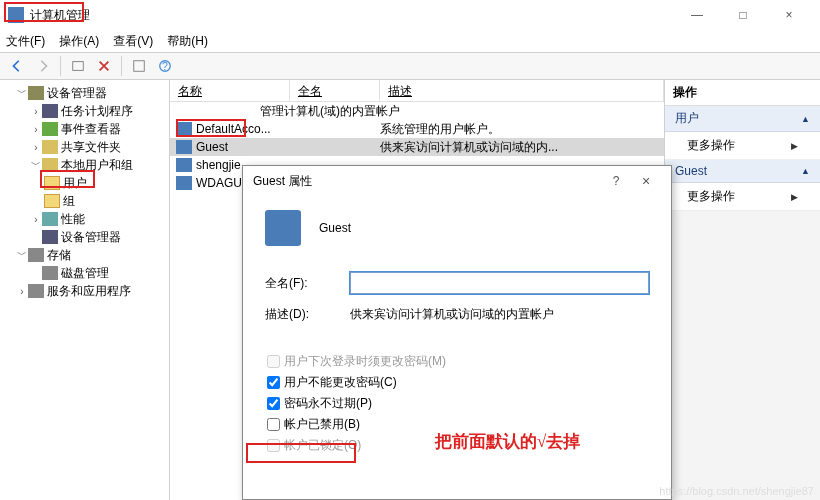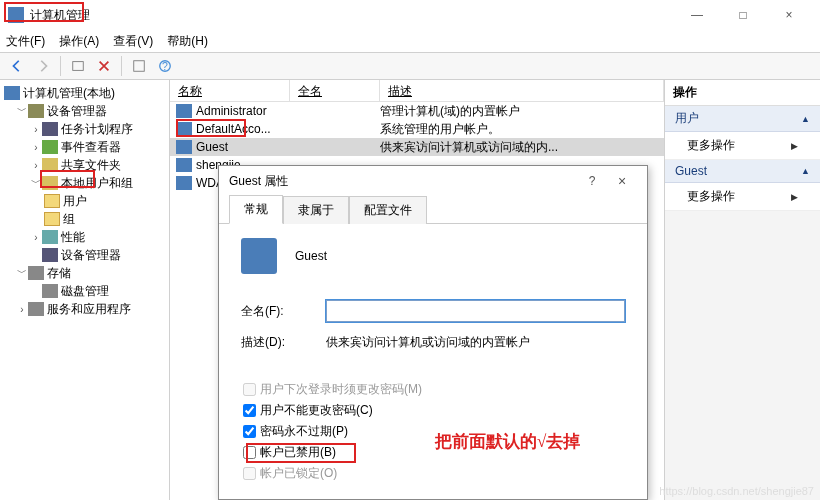--- a/index.html
+++ b/index.html
@@ -39,21 +39,21 @@
 .mid .row{display:flex;height:18px;align-items:center;}
 .mid .row.sel{background:#d8d8d8;}
 .mid .row .uico{width:16px;height:14px;margin:0 4px 0 6px;background:#4a7db8;display:inline-block;}
 .mid .row .c1{width:120px;display:flex;align-items:center;} .mid .row .c2{width:90px;} .mid .row .c3{flex:1;}
 .right{width:155px;background:#f4f4f4;}
 .right .rh{padding:4px 8px;font-weight:bold;border-bottom:1px solid #ddd;background:#fff;}
 .right .rhdr{display:flex;justify-content:space-between;align-items:center;padding:4px 10px;background:#e8eef7;color:#1a3e7a;border-bottom:1px solid #d0d8e8;}
 .right .rhdr .tri{font-size:9px;color:#1a3e7a;}
 .right .ritem{padding:5px 22px;background:#fff;border-bottom:1px solid #eee;display:flex;align-items:center;justify-content:space-between;}
 .right .ritem .chev{font-size:9px;color:#333;}
-.dialog{position:absolute;left:218px;top:165px;width:430px;height:335px;background:#fff;border:1px solid #888;box-shadow:2px 2px 8px rgba(0,0,0,.25);}
+.dialog{position:absolute;left:242px;top:165px;width:430px;height:335px;background:#fff;border:1px solid #888;box-shadow:2px 2px 8px rgba(0,0,0,.25);}
 .dialog .dtitle{height:30px;display:flex;align-items:center;padding:0 10px;}
 .dialog .dtitle .t{flex:1;}
 .dialog .dtitle .dq{width:30px;text-align:center;color:#555;}
 .dialog .dtitle .dx{width:30px;text-align:center;color:#555;font-size:14px;}
 .dialog .tabs{height:28px;display:flex;align-items:flex-end;padding:0 10px;border-bottom:1px solid #ccc;gap:0;}
 .dialog .tab{padding:5px 14px;border:1px solid #ccc;border-bottom:none;background:#f4f4f4;position:relative;top:1px;}
 .dialog .tab.active{background:#fff;border-bottom:1px solid #fff;}
 .dialog .body{padding:14px 22px;}
 .dialog .idrow{display:flex;align-items:center;gap:18px;margin-bottom:26px;}
 .dialog .idrow .aico{width:36px;height:36px;background:#4a7db8;border-radius:3px;}
@@ -120,24 +120,20 @@
       <svg viewBox="0 0 16 16">
         <circle cx="8" cy="8" r="6" fill="none" stroke="#4a90d9" stroke-width="1.5"></circle>
         <text x="8" y="12" text-anchor="middle" fill="#4a90d9" font-size="10">?</text>
       </svg>
     </div>
 </div>
 
 <div class="content">
 
   <div class="tree">
-    <div class="tnode">
-        <span class="tico comp"></span>
-        <span>计算机管理(本地)</span>
-      </div>
     <div class="tnode ind1">
         <span class="exp">﹀</span>
         <span class="tico tool"></span>
         <span>设备管理器</span>
       </div>
     <div class="tnode ind2">
         <span class="exp">›</span>
         <span class="tico sched"></span>
         <span>任务计划程序</span>
       </div>
@@ -191,24 +187,20 @@
       </div>
   </div>
 
   <div class="mid">
     <div class="hdr">
       <div class="c1">名称</div>
       <div class="c2">全名</div>
       <div class="c3">描述</div>
     </div>
     <div class="row">
-        <div class="c1">
-          <span class="uico"></span>
-          <span>Administrator</span>
-        </div>
         <div class="c2"></div>
         <div class="c3">管理计算机(域)的内置帐户</div>
       </div>
     <div class="row">
         <div class="c1">
           <span class="uico"></span>
           <span>DefaultAcco...</span>
         </div>
         <div class="c2"></div>
         <div class="c3">系统管理的用户帐户。</div>
@@ -258,25 +250,20 @@
         <span class="chev">▶</span>
       </div>
   </div>
 </div>
 
 <div class="dialog">
   <div class="dtitle">
     <span class="t">Guest 属性</span>
     <span class="dq">?</span>
     <span class="dx">×</span>
-  </div>
-  <div class="tabs">
-    <div class="tab active">常规</div>
-    <div class="tab">隶属于</div>
-    <div class="tab">配置文件</div>
   </div>
   <div class="body">
     <div class="idrow">
       <div class="aico"></div>
       <span>Guest</span>
     </div>
     <div class="frow">
       <span class="lbl">全名(F):</span>
       <input type="text" value="" style="">
     </div>

